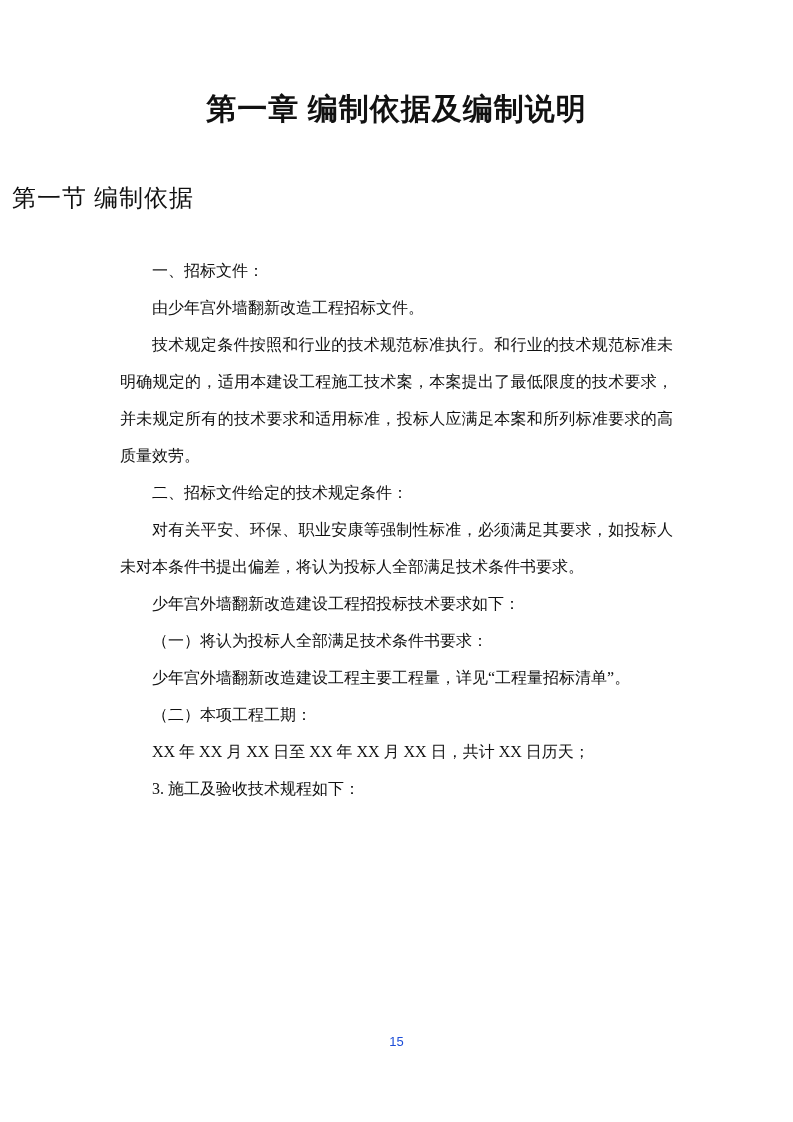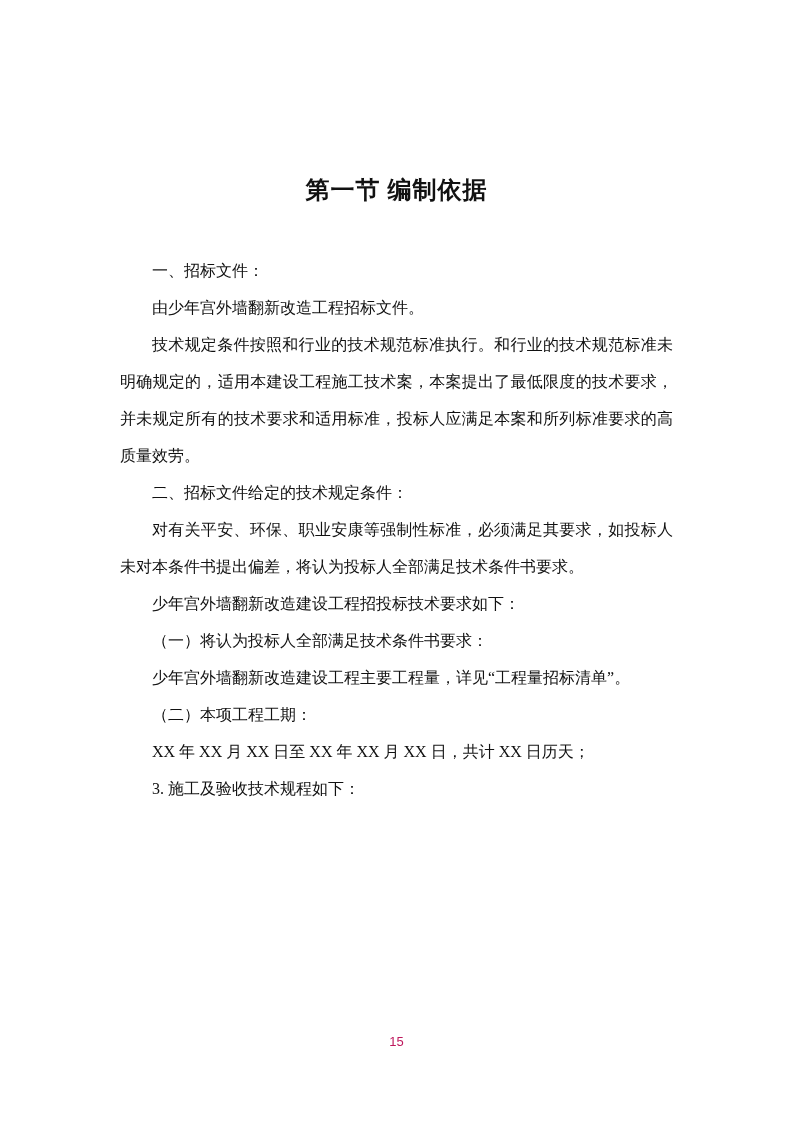--- a/index.html
+++ b/index.html
@@ -30,24 +30,24 @@
     font-size: 30px;
     font-weight: 700;
     letter-spacing: 1px;
     line-height: 1.25;
   }
   .section-title {
     position: absolute;
     top: 172px;
     left: 0;
     right: 0;
-    margin: 4px;
-    text-align: center;
+    margin: 12px;
+    text-align: left;
     font-size: 24px;
-    font-weight: 700;
+    font-weight: 400;
     letter-spacing: 1px;
     line-height: 1.2;
   }
   .body-text {
     position: absolute;
     top: 252px;
     left: 120px;
     width: 553px;
     font-size: 16px;
     line-height: 37px;
@@ -59,27 +59,28 @@
     text-indent: 2em;
   }
   .page-footer {
     position: absolute;
     top: 1034px;
     left: 0;
     right: 0;
     text-align: center;
     font-size: 13px;
     font-family: "Liberation Sans", "DejaVu Sans", sans-serif;
-    color: #be185d;
+    color: #1d4ed8;
   }
 </style>
 </head>
 <body>
 
 <div class="page">
+  <h1 class="chapter-title">第一章 编制依据及编制说明</h1>
   <h2 class="section-title">第一节 编制依据</h2>
   <div class="body-text">
       <p class="para">一、招标文件：</p>
       <p class="para">由少年宫外墙翻新改造工程招标文件。</p>
       <p class="para">技术规定条件按照和行业的技术规范标准执行。和行业的技术规范标准未明确规定的，适用本建设工程施工技术案，本案提出了最低限度的技术要求，并未规定所有的技术要求和适用标准，投标人应满足本案和所列标准要求的高质量效劳。</p>
       <p class="para">二、招标文件给定的技术规定条件：</p>
       <p class="para">对有关平安、环保、职业安康等强制性标准，必须满足其要求，如投标人未对本条件书提出偏差，将认为投标人全部满足技术条件书要求。</p>
       <p class="para">少年宫外墙翻新改造建设工程招投标技术要求如下：</p>
       <p class="para">（一）将认为投标人全部满足技术条件书要求：</p>
       <p class="para">少年宫外墙翻新改造建设工程主要工程量，详见“工程量招标清单”。</p>

